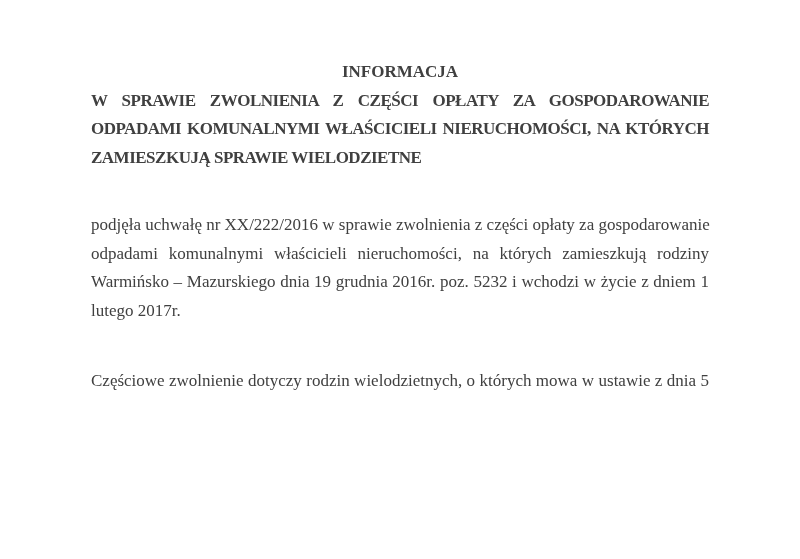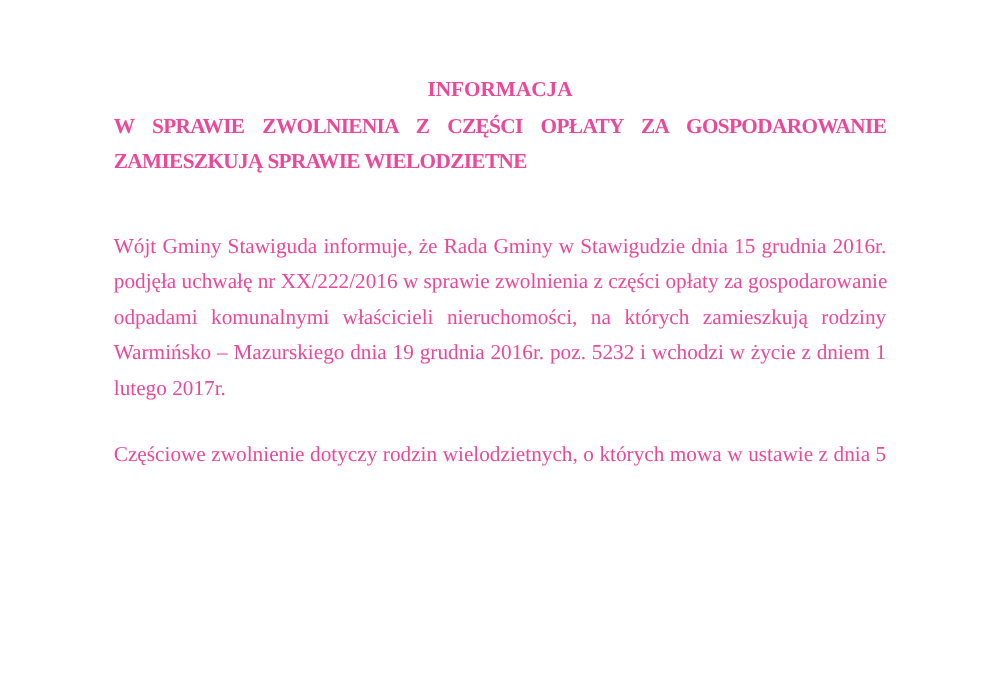--- a/index.html
+++ b/index.html
@@ -7,21 +7,21 @@
     padding: 0;
     background: #ffffff;
   }
   .page {
     position: relative;
     width: 800px;
     height: 559px;
     background: #ffffff;
     overflow: hidden;
     font-family: "Liberation Serif", "DejaVu Serif", serif;
-    color: #ec4899;
+    color: #404040;
   }
   .content {
     position: absolute;
     left: 91px;
     top: 58px;
     width: 618px;
     font-size: 17px;
     line-height: 28.5px;
   }
   .line {
@@ -38,39 +38,39 @@
     white-space: normal;
   }
   .hline {
     font-weight: bold;
     letter-spacing: -0.5px;
   }
   .para-1 {
     margin-top: 39px;
   }
   .para-2 {
-    margin-top: 25px;
+    margin-top: 42px;
   }
   b {
     font-weight: normal;
   }
 </style>
 </head>
 <body>
 
 <div class="page">
   <div class="content">
 
     <div class="line tline">INFORMACJA</div>
 
     <div class="line hline jline">W SPRAWIE ZWOLNIENIA Z CZĘŚCI OPŁATY ZA GOSPODAROWANIE</div>
+    <div class="line hline jline">ODPADAMI KOMUNALNYMI WŁAŚCICIELI NIERUCHOMOŚCI, NA KTÓRYCH</div>
     <div class="line hline">ZAMIESZKUJĄ SPRAWIE WIELODZIETNE</div>
 
     <div class="para-1">
-      <div class="line jline">Wójt Gminy Stawiguda informuje, że Rada Gminy w Stawigudzie dnia 15 grudnia 2016r.</div>
       <div class="line jline">podjęła uchwałę nr XX/222/2016 w sprawie zwolnienia z części opłaty za gospodarowanie</div>
       <div class="line jline">odpadami komunalnymi właścicieli nieruchomości, na których zamieszkują rodziny</div>
       <div class="line jline"><span>Warmińsko – Mazurskiego dnia 19 grudnia 2016r. poz. 5232 i </span><b>wchodzi w życie z dniem 1</b></div>
       <div class="line"><b>lutego 2017r.</b></div>
     </div>
 
     <div class="para-2">
       <div class="line jline">Częściowe zwolnienie dotyczy rodzin wielodzietnych, o których mowa w ustawie z dnia 5</div>
     </div>
 

